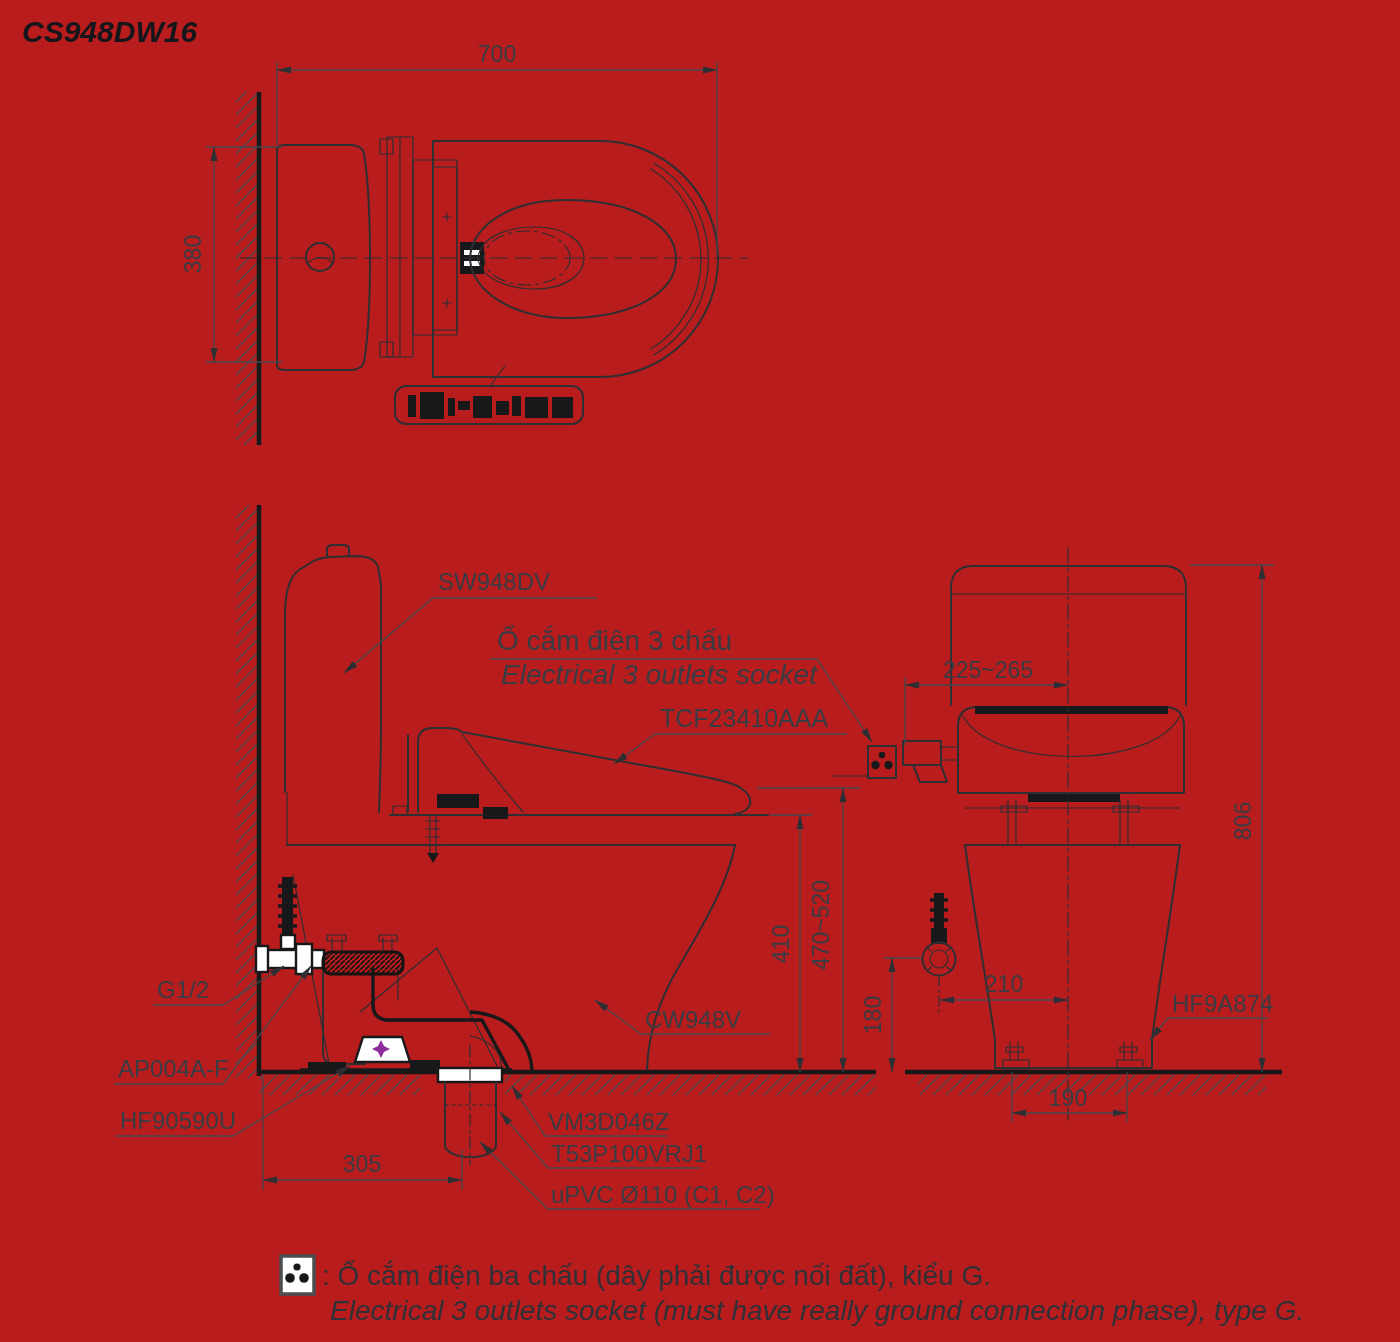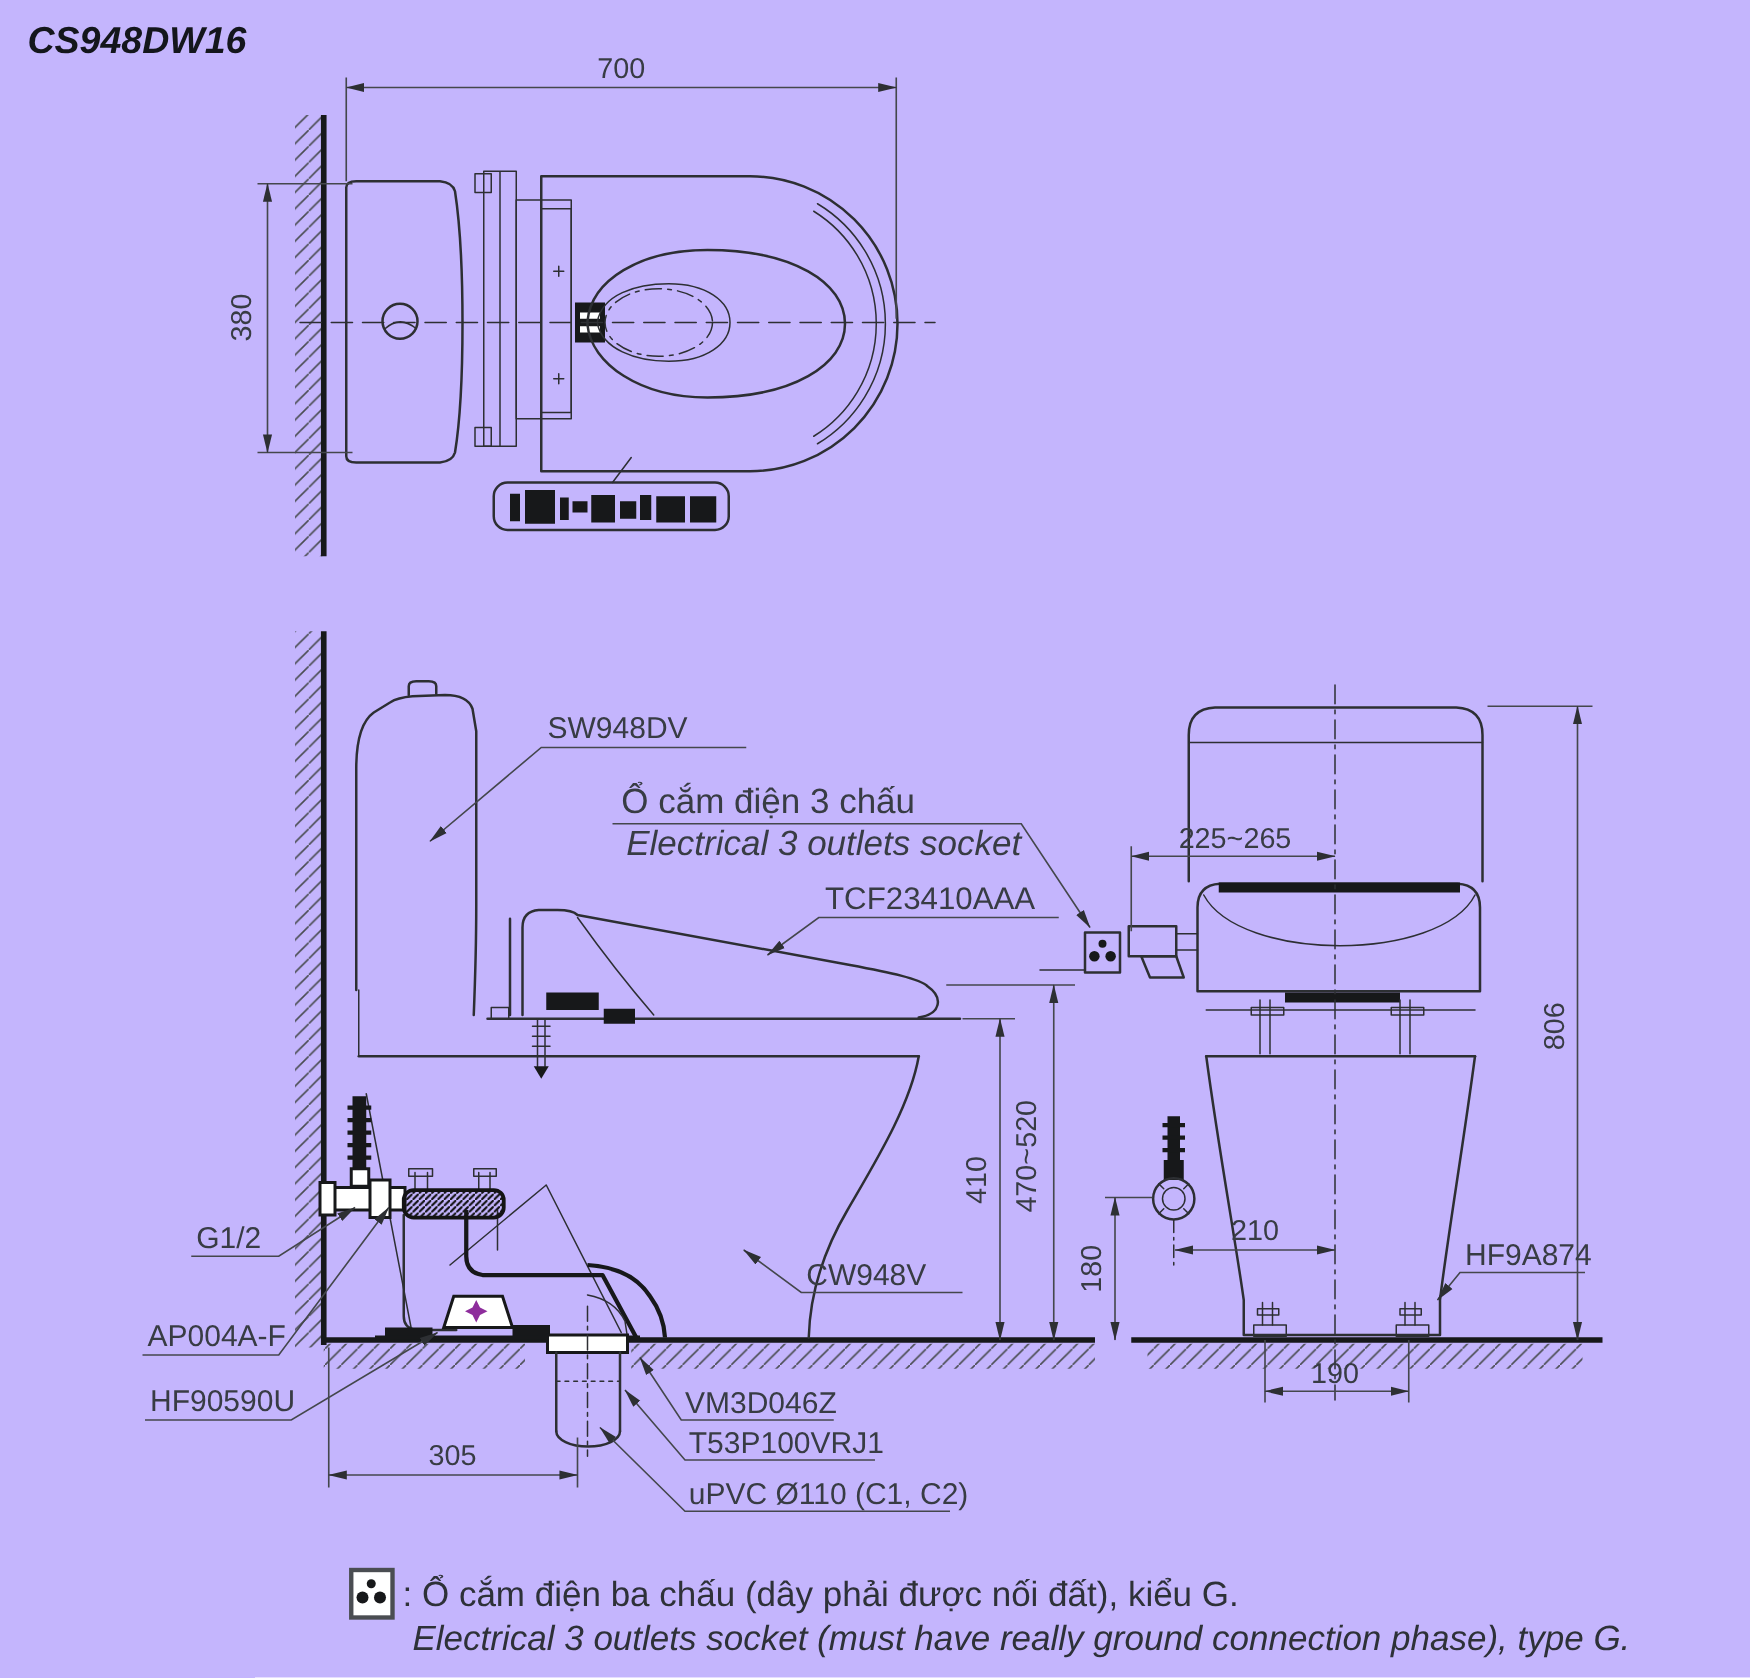--- a/index.html
+++ b/index.html
@@ -1,16 +1,16 @@
 <!DOCTYPE html>
 <html><head>
 <meta charset="utf-8">
 <style>
   html,body{margin:0;padding:0;background:#ffffff;}
-  .stage{width:1400px;height:1342px;position:relative;background:#c4b5fd;font-family:"Liberation Sans",sans-serif;}
+  .stage{width:1400px;height:1342px;position:relative;background:#b91c1c;font-family:"Liberation Sans",sans-serif;}
   svg{display:block;}
   
   .ln   {stroke:#2d2f33;stroke-width:2;fill:none;stroke-linecap:round;stroke-linejoin:round;}
   .lnth {stroke:#2d2f33;stroke-width:1.2;fill:none;stroke-linecap:round;stroke-linejoin:round;}
   .lnb  {stroke:#17181a;stroke-width:3.4;fill:none;stroke-linecap:butt;stroke-linejoin:round;}
   .wall {stroke:#17181a;stroke-width:4.5;fill:none;}
   .blk  {fill:#17181a;stroke:none;}
   .wht  {fill:#ffffff;stroke:#17181a;stroke-width:2.4;}
   .dim  {stroke:#44474c;stroke-width:1.3;fill:none;}
   .dimt {font-size:23px;fill:#383c44;}

